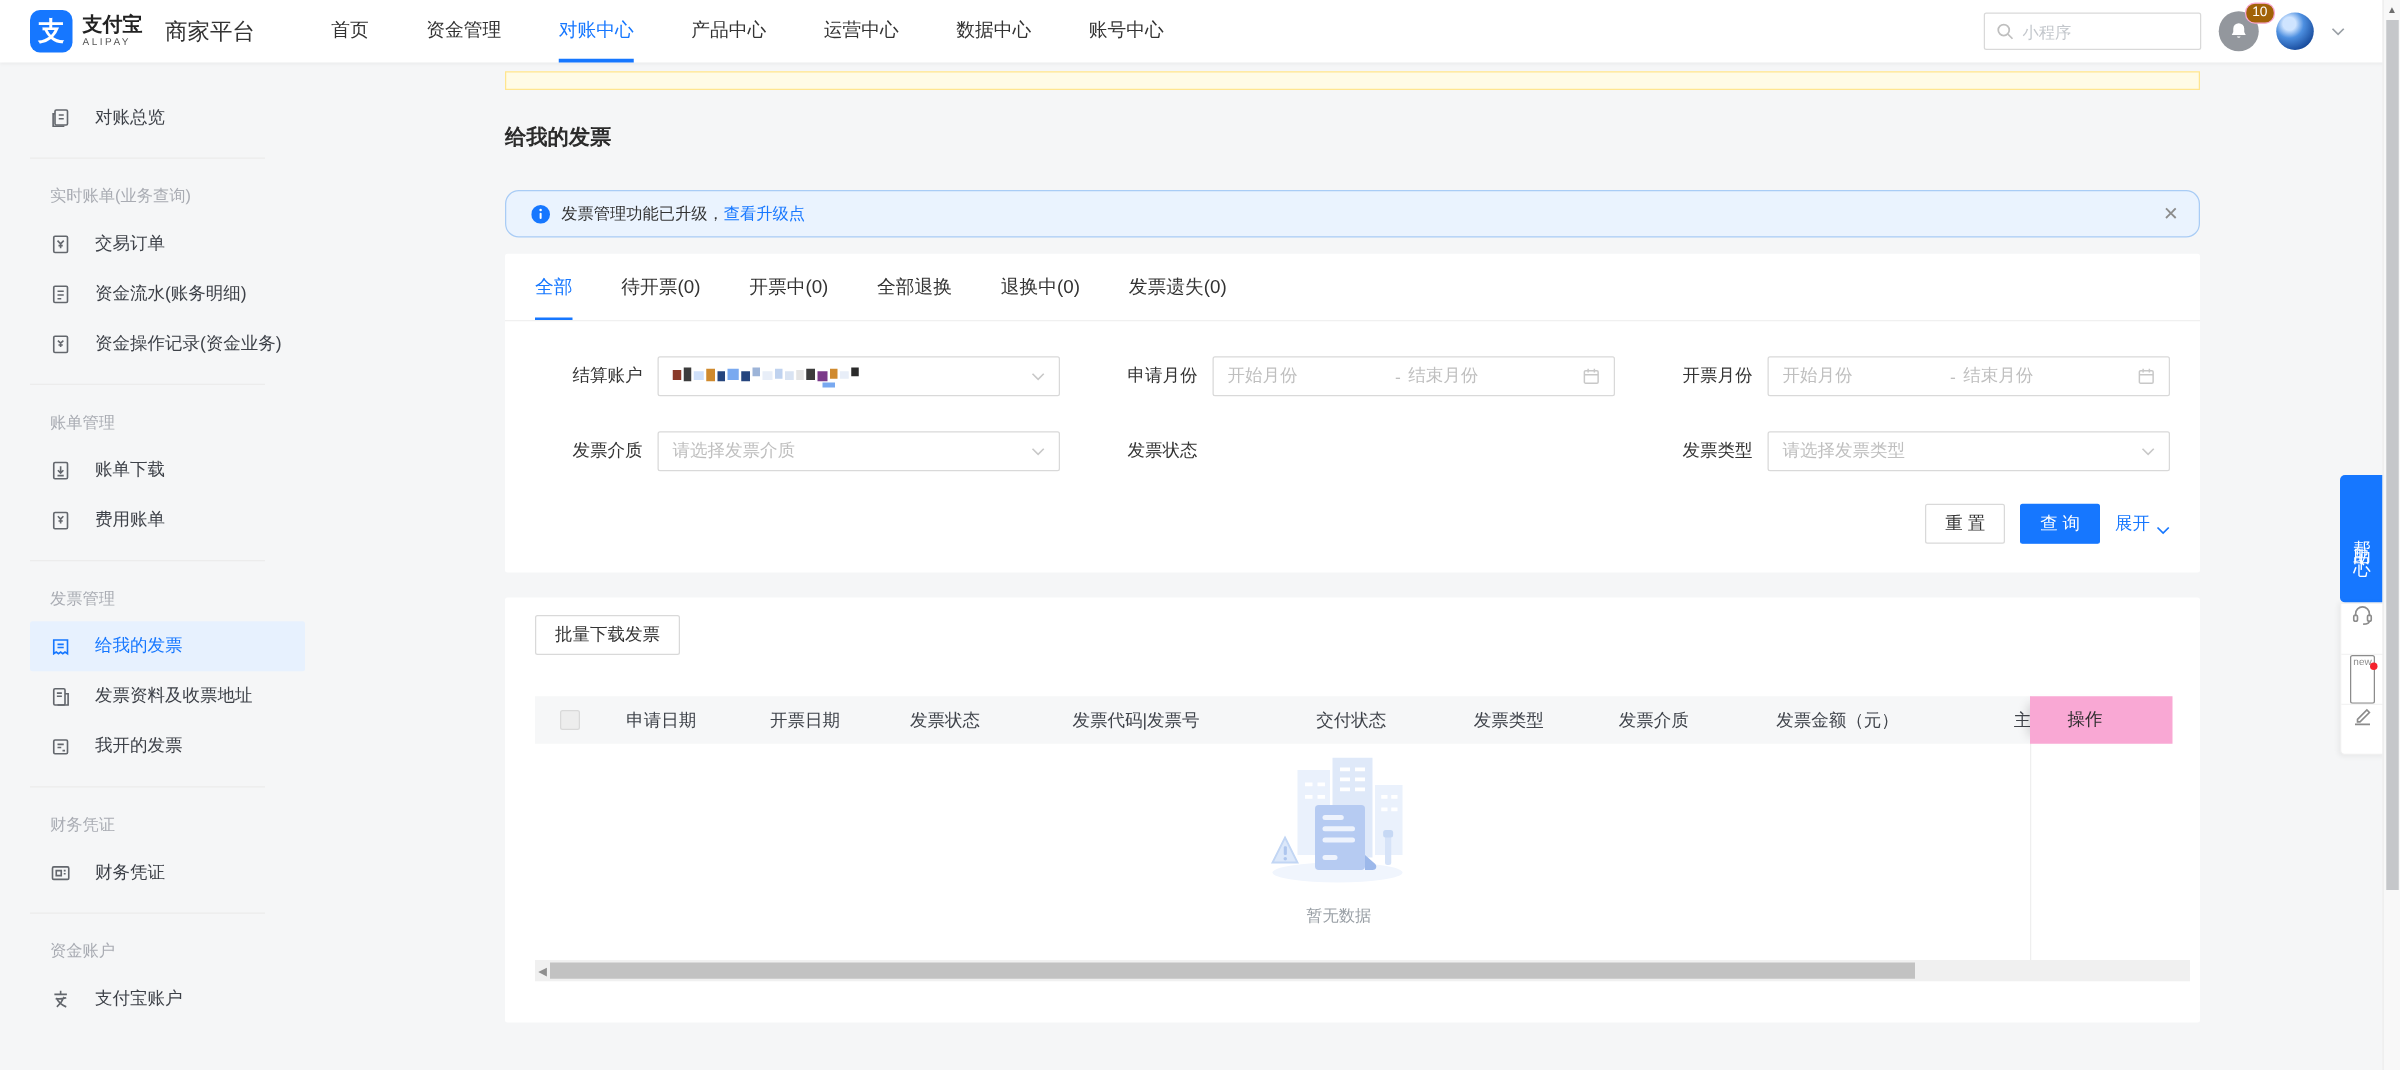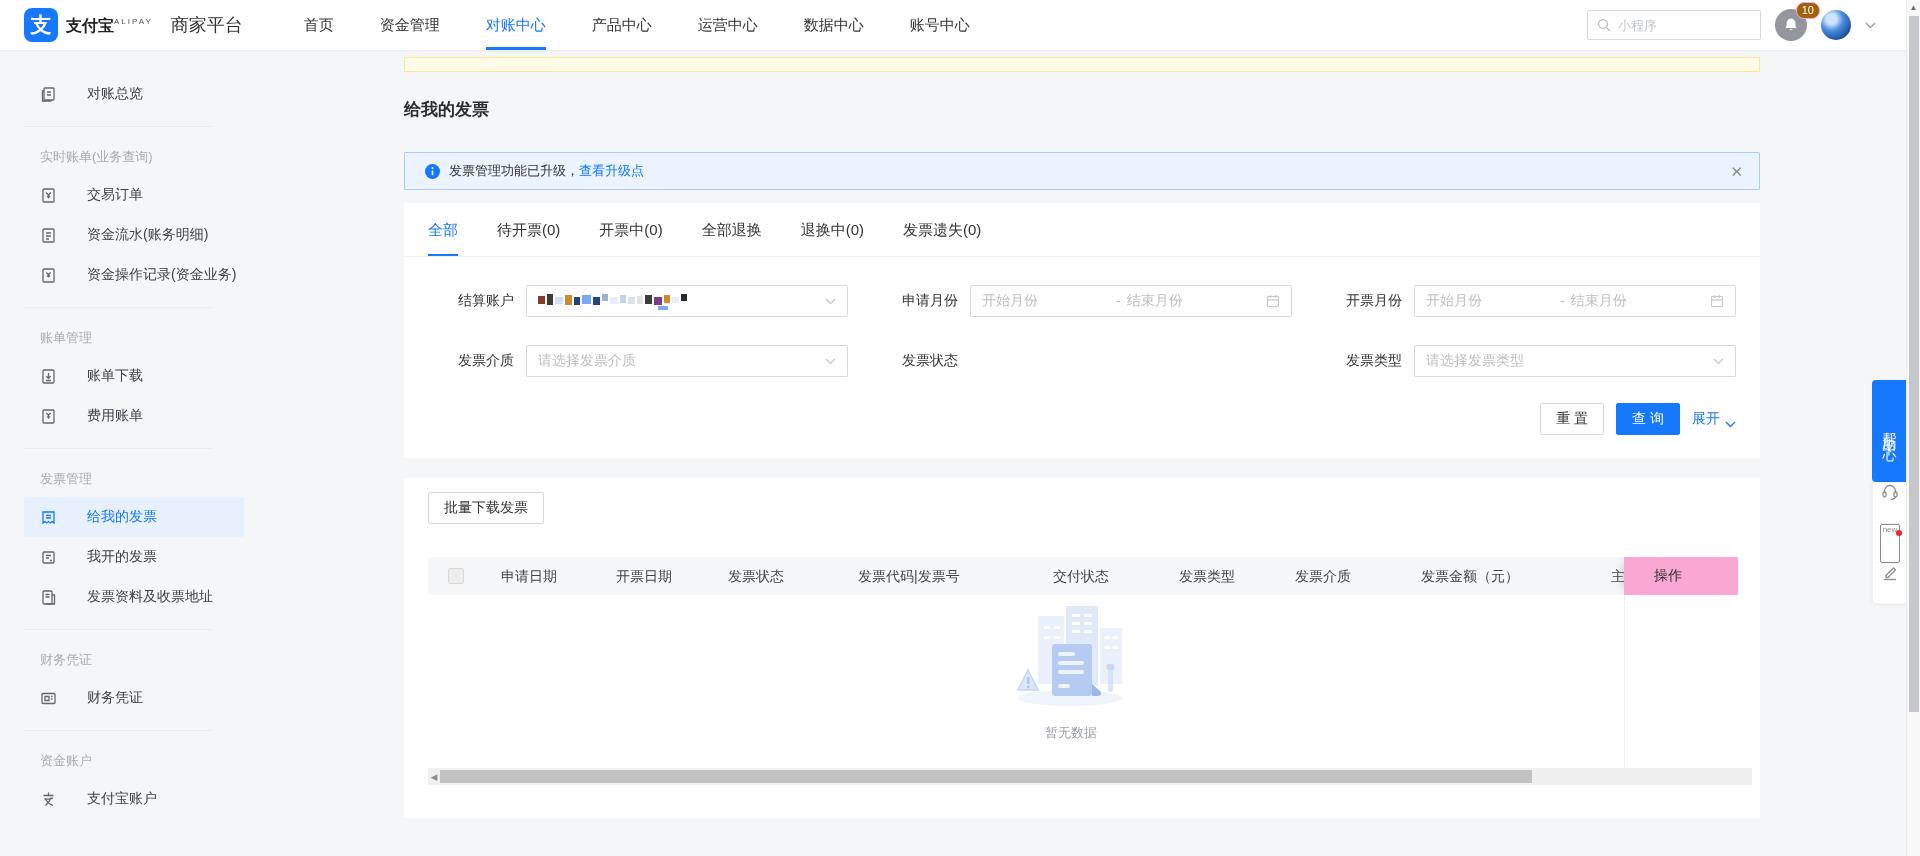--- a/index.html
+++ b/index.html
@@ -5,21 +5,21 @@
   * { margin:0; padding:0; box-sizing:border-box; }
   html,body { width:1920px; height:856px; }
   body { font-family:"Liberation Sans", sans-serif; background:#f5f6f7; }
   .app { position:relative; width:1920px; height:856px; overflow:hidden; background:#f5f6f7; }
 
   
   .topnav { position:absolute; top:0; left:0; width:1920px; height:50px; background:#fff;
             display:flex; align-items:center; padding:0 26px 0 24px; box-shadow:0 1px 3px rgba(0,0,0,.05); z-index:20; }
   .logo-sq { width:34px; height:34px; border-radius:8px; background:#1677ff; color:#fff;
              display:flex; align-items:center; justify-content:center; font-size:21px; font-weight:bold; }
-  .brand-col { margin-left:8px; display:flex; flex-direction:row; justify-content:center; }
+  .brand-col { margin-left:8px; display:flex; flex-direction:column; justify-content:center; }
   .brand-cn { font-size:16px; font-weight:bold; color:#222; line-height:17px; }
   .brand-en { font-size:8px; color:#555; letter-spacing:2px; line-height:9px; }
   .platform { margin-left:18px; font-size:18px; color:#333; }
   .nav-menu { display:flex; margin-left:38px; height:50px; }
   .nav-item { position:relative; padding:0 23px; line-height:50px; font-size:15px; color:#333; cursor:pointer; }
   .nav-item.active { color:#1677ff; }
   .nav-item.active::after { content:""; position:absolute; left:23px; right:23px; bottom:0; height:3px; background:#1677ff; }
   .nav-right { margin-left:auto; display:flex; align-items:center; gap:14px; padding-right:18px; }
   .searchbox { width:174px; height:30px; border:1px solid #d9d9d9; border-radius:2px; display:flex; align-items:center; padding:0 9px; background:#fff; }
   .searchbox svg { flex:none; }
@@ -27,35 +27,35 @@
   .searchbox input::placeholder { color:#c3c7cc; }
   .bell-wrap { position:relative; }
   .bell { width:32px; height:32px; border-radius:50%; background:#93979d; display:flex; align-items:center; justify-content:center; cursor:pointer; }
   .badge { position:absolute; top:-7px; right:-13px; background:#a16207; color:#fff; font-size:11px; line-height:15px;
            padding:0 5px; border-radius:8px; border:1px solid #f9a8d4; }
   .avatar { width:30px; height:30px; border-radius:50%; background:radial-gradient(circle at 35% 30%, #cfe4ff 0 18%, #4d8fe0 40%, #1b4fa0 75%, #123a79); cursor:pointer; }
   .nav-caret { color:#9aa0a6; }
 
   
   .sidebar { position:absolute; top:50px; left:0; width:260px; height:806px; padding-top:24px; }
-  .sitem { height:40px; display:flex; align-items:center; gap:30px; margin:0 16px 0 24px; padding-left:16px;
+  .sitem { height:40px; display:flex; align-items:center; gap:19px; margin:0 16px 0 24px; padding-left:16px;
            border-radius:2px; font-size:14px; color:#3d4148; cursor:pointer; }
   .sitem .sicon { width:17px; height:17px; color:#63676d; flex:none; display:flex; }
   .sitem.active { background:#e7f1fe; color:#1677ff; }
   .sitem.active .sicon { color:#1677ff; }
   .sheader { height:36px; line-height:36px; padding-left:40px; font-size:13px; color:#a9acb3; }
   .sdivider { height:1px; background:#ececec; margin:12px 48px 12px 24px; }
 
   
   .strip-yellow { position:absolute; left:404px; top:57px; width:1356px; height:15px;
                   background:#fffbe6; border:1px solid #ffe58f; }
   .page-title { position:absolute; left:404px; top:98px; font-size:17px; font-weight:bold; color:#2b2b2b; }
 
   .notice { position:absolute; left:404px; top:152px; width:1356px; height:38px; background:#eaf3fe;
-            border:1px solid #a9ccf5; border-radius:1px; display:flex; align-items:center; padding:0 16px 0 20px; }
+            border:1px solid #a9ccf5; border-radius:11px; display:flex; align-items:center; padding:0 16px 0 20px; }
   .notice-text { font-size:13px; color:#333; margin-left:9px; }
   .notice-link { font-size:13px; color:#1677ff; cursor:pointer; }
   .notice-close { margin-left:auto; color:#8c8c8c; font-size:15px; cursor:pointer; line-height:1; }
 
   .card { position:absolute; left:404px; background:#fff; border-radius:2px; }
   .card1 { top:203px; width:1356px; height:255px; }
   .card2 { top:478px; width:1356px; height:340px; }
 
   .tabs { height:54px; display:flex; align-items:stretch; padding:0 24px; gap:39px; border-bottom:1px solid #f0f0f0; }
   .tab { font-size:15px; color:#333; line-height:54px; position:relative; cursor:pointer; }
@@ -234,35 +234,35 @@
         <svg class="ic" width="17" height="17" viewBox="0 0 17 17" fill="none" stroke="currentColor" stroke-width="1.3">
             <path d="M3 3h11v11l-2-1.4-1.8 1.4-1.7-1.4L6.8 14 5 12.6 3 14z"></path>
             <path d="M6 6.5h5M6 9h5"></path>
           </svg>
       </span>
       <span>给我的发票</span>
     </div>
     <div class="sitem">
       <span class="sicon">
         <svg class="ic" width="17" height="17" viewBox="0 0 17 17" fill="none" stroke="currentColor" stroke-width="1.3">
-            <rect x="3" y="3" width="11" height="11" rx="1"></rect>
-            <path d="M6 6.5h5M6 9h3M10 11.5h2"></path>
-          </svg>
-      </span>
-      <span>我开的发票</span>
-    </div>
-    <div class="sitem">
-      <span class="sicon">
-        <svg class="ic" width="17" height="17" viewBox="0 0 17 17" fill="none" stroke="currentColor" stroke-width="1.3">
             <rect x="3" y="2" width="9" height="13" rx="1"></rect>
             <path d="M12 6h2.5v9H6"></path>
             <path d="M5.5 5.5h4M5.5 8h4"></path>
           </svg>
       </span>
       <span>发票资料及收票地址</span>
+    </div>
+    <div class="sitem">
+      <span class="sicon">
+        <svg class="ic" width="17" height="17" viewBox="0 0 17 17" fill="none" stroke="currentColor" stroke-width="1.3">
+            <rect x="3" y="3" width="11" height="11" rx="1"></rect>
+            <path d="M6 6.5h5M6 9h3M10 11.5h2"></path>
+          </svg>
+      </span>
+      <span>我开的发票</span>
     </div>
 
     <div class="sdivider"></div>
     <div class="sheader">财务凭证</div>
     <div class="sitem">
       <span class="sicon">
         <svg class="ic" width="17" height="17" viewBox="0 0 17 17" fill="none" stroke="currentColor" stroke-width="1.3">
             <rect x="2" y="3.5" width="13" height="10" rx="1"></rect>
             <path d="M5 6.5h4v4H5zM11 6.5h1.5M11 9h1.5"></path>
           </svg>

